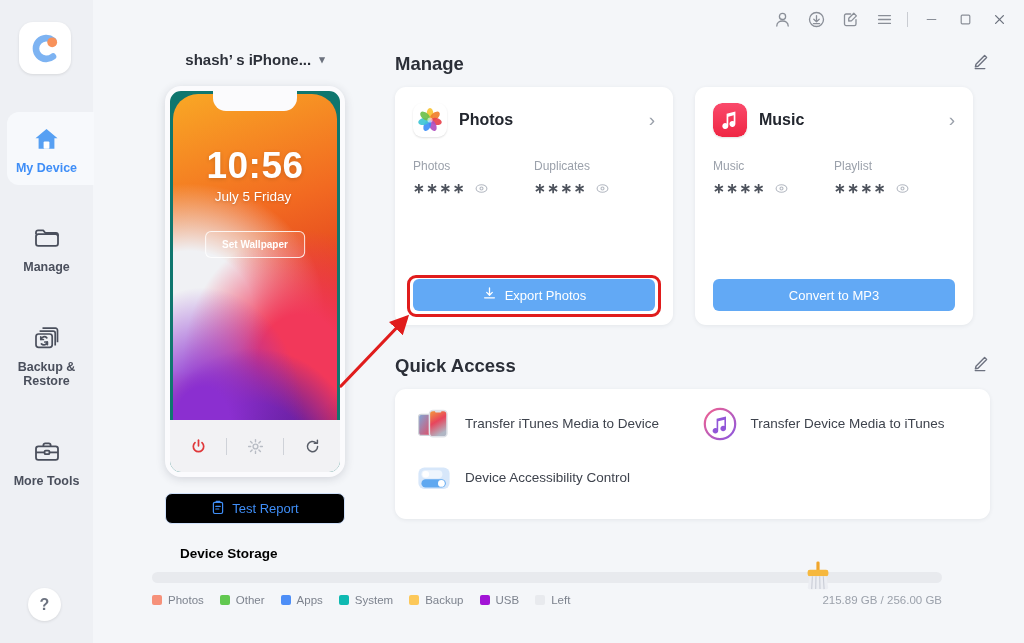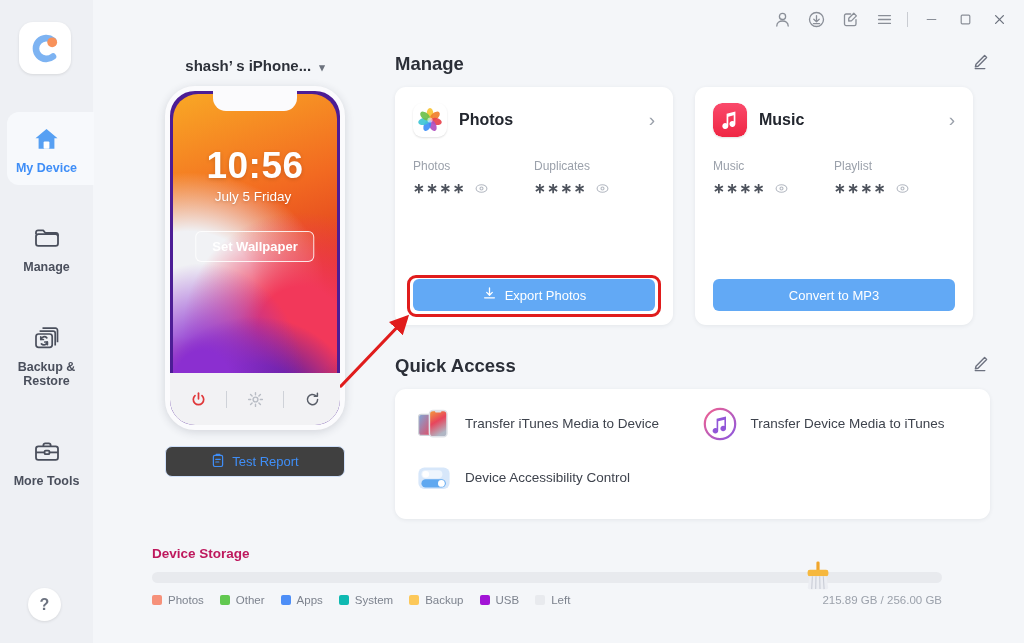--- a/index.html
+++ b/index.html
@@ -53,31 +53,31 @@
   .help-btn {
     position: absolute; left: 28px; top: 588px; width: 33px; height: 33px;
     border-radius: 50%; background: #ffffff; box-shadow: 0 1px 3px rgba(0,0,0,.10);
     display: flex; align-items: center; justify-content: center;
     color: #6d7380; font-size: 16px; font-weight: bold; cursor: default;
   }
 
   
   .device-col { position: absolute; left: 130px; top: 44px; width: 250px; }
   .device-name {
-    display: flex; align-items: flex-end; justify-content: center; gap: 8px;
+    display: flex; align-items: center; justify-content: center; gap: 8px;
     font-size: 15px; font-weight: bold; color: #2d313a; height: 30px;
   }
   .chev-dn { color: #6c727e; font-size: 11px; }
 
   .phone-wrap {
     position: relative; margin: 12px auto 0; width: 180px;
   }
   .phone {
-    position: relative; width: 180px; height: 344px;
-    border-radius: 30px; background: #4c1d95;
+    position: relative; width: 180px; height: 391px;
+    border-radius: 16px; background: #0f766e;
     border: 5px solid #fbfbfd;
     box-shadow: 0 2px 10px rgba(40,45,60,.16);
     overflow: hidden;
   }
   .screen {
     position: absolute; inset: 3px; border-radius: 25px; overflow: hidden;
     background:
       radial-gradient(120% 70% at 18% 88%, #8b2fd0 0%, #8b2fd0 14%, rgba(139,47,208,0) 52%),
       radial-gradient(95% 46% at 50% 100%, #3b1f86 0%, #6a1fa0 38%, rgba(106,31,160,0) 70%),
       radial-gradient(120% 60% at 78% 72%, #f2385a 0%, #f2385a 22%, rgba(242,56,90,0) 60%),
@@ -93,34 +93,34 @@
     color: #fff; font-size: 37px; font-weight: bold; letter-spacing: .5px;
     text-shadow: 0 1px 4px rgba(0,0,0,.16); z-index: 2;
   }
   .lock-date {
     position: absolute; top: 98px; left: 0; right: 4px; text-align: center;
     color: #fff; font-size: 13.5px; text-shadow: 0 1px 3px rgba(0,0,0,.18); z-index: 2;
   }
   .set-wall {
     position: absolute; top: 140px; left: 50%; transform: translateX(-50%);
     padding: 7px 16px; border: 1px solid rgba(255,255,255,.85); border-radius: 6px;
-    color: #fff; font-size: 13px; font-weight: bold; background: rgba(255,255,255,.10);
+    color: #fff; font-size: 10px; font-weight: bold; background: rgba(255,255,255,.10);
     white-space: nowrap; cursor: default; z-index: 2;
   }
   .phone-ctrls {
     position: absolute; bottom: 0; left: 0; right: 0; height: 52px;
     display: flex; align-items: center; justify-content: space-evenly;
     background: #f2f2f4; z-index: 2;
   }
   .pc-btn { width: 34px; height: 34px; display: flex; align-items: center; justify-content: center; cursor: default; }
   .pc-div { width: 1px; height: 17px; background: #cfd2d8; }
 
   .test-report {
     margin: 16px auto 0; width: 180px; height: 31px;
-    border: 1px solid #cfe0fb; border-radius: 7px; background: #404040;
+    border: 1px solid #cfe0fb; border-radius: 7px; background: #000000;
     display: flex; align-items: center; justify-content: center; gap: 7px;
     color: #3f8ef7; font-size: 13px; cursor: default;
   }
 
   
   .main { position: absolute; left: 395px; top: 52px; width: 595px; }
   .sec-head {
     display: flex; align-items: center; justify-content: space-between;
     margin-bottom: 11px;
   }
@@ -170,21 +170,21 @@
     background: #fff; border-radius: 11px; box-shadow: 0 1px 4px rgba(35,45,70,.08);
     padding: 16px 20px 18px; height: 130px;
   }
   .qa-grid { display: grid; grid-template-columns: 1fr 1fr; row-gap: 16px; column-gap: 16px; }
   .qa-item { display: flex; align-items: center; gap: 12px; cursor: default; }
   .qa-ico { width: 38px; height: 38px; flex: 0 0 38px; display: flex; align-items: center; justify-content: center; }
   .qa-label { font-size: 13.5px; color: #3e434d; line-height: 1.25; }
 
   
   .storage { position: absolute; left: 152px; top: 546px; width: 790px; }
-  .st-title { font-size: 13.5px; font-weight: bold; color: #be185d; }
+  .st-title { font-size: 13.5px; font-weight: bold; color: #000000; margin-left: 28px; }
   .st-bar {
     margin-top: 11px; height: 11px; border-radius: 6px; background: #e8eaee; overflow: hidden;
     display: flex;
   }
   .st-legend { margin-top: 11px; display: flex; align-items: center; gap: 16px; }
   .lg { display: flex; align-items: center; gap: 6px; font-size: 11.5px; color: #7d838e; }
   .sw { width: 10px; height: 10px; border-radius: 2px; }
   .st-total { margin-left: auto; font-size: 11.5px; color: #9ba1ab; }
   .broom {
     position: absolute; left: 800px; top: 557px; width: 36px; height: 36px;

